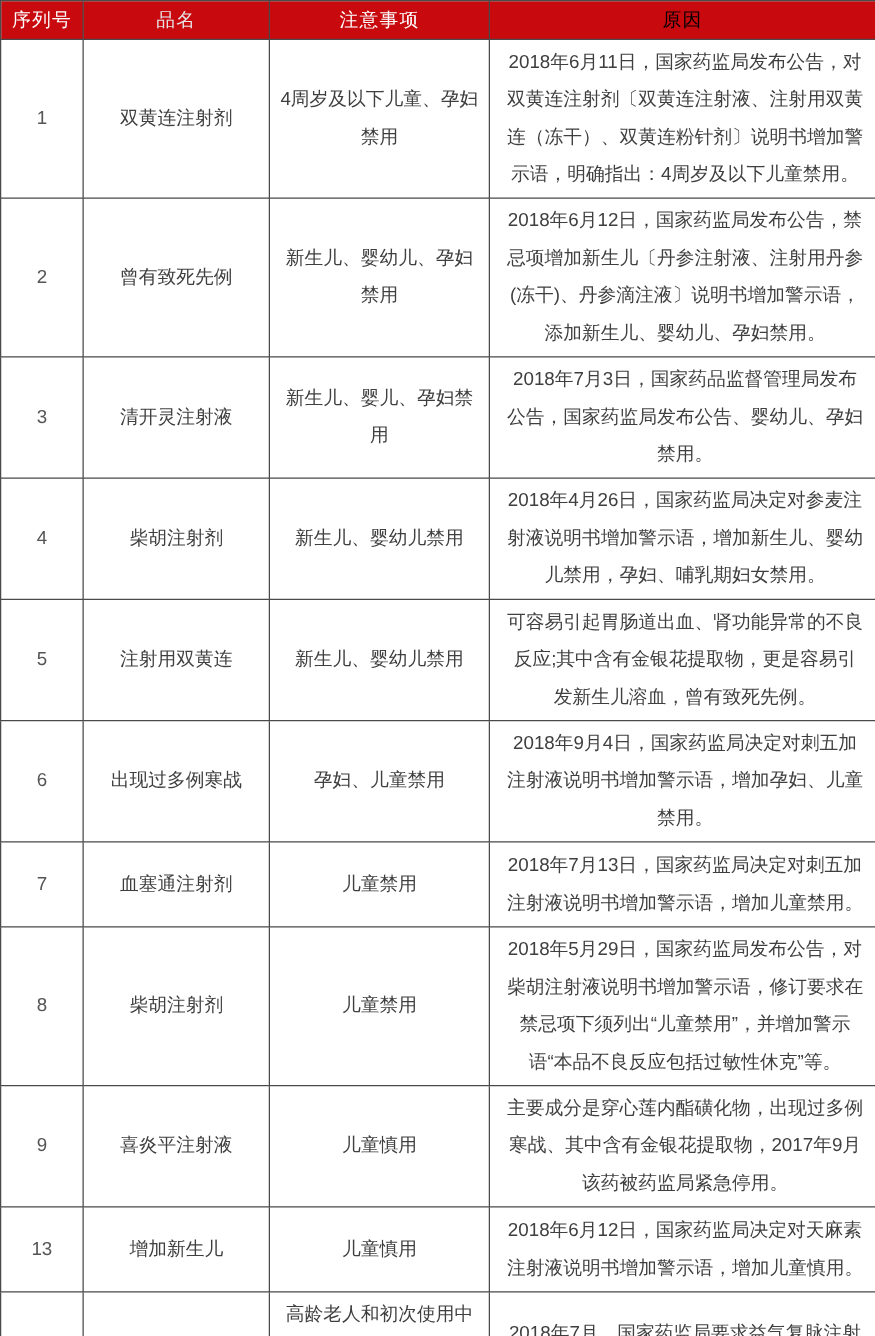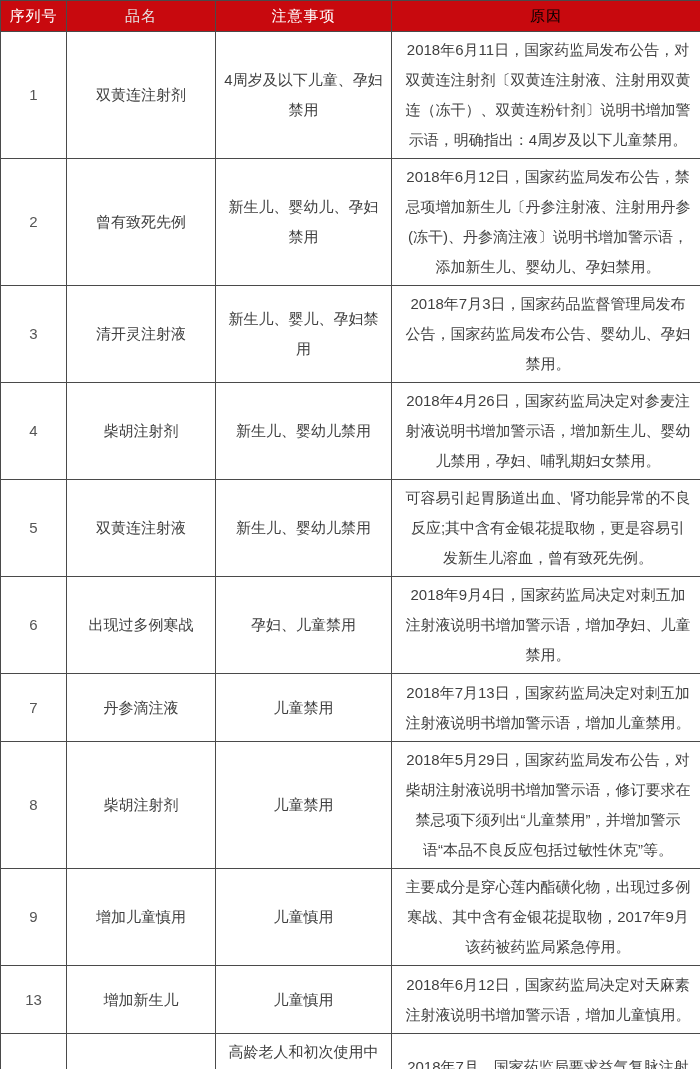--- a/index.html
+++ b/index.html
@@ -95,45 +95,45 @@
         <td class="cell-reason">2018年7月3日，国家药品监督管理局发布公告，国家药监局发布公告、婴幼儿、孕妇禁用。</td>
       </tr>
       <tr>
         <td class="cell-serial">4</td>
         <td class="cell-name">柴胡注射剂</td>
         <td class="cell-notes">新生儿、婴幼儿禁用</td>
         <td class="cell-reason">2018年4月26日，国家药监局决定对参麦注射液说明书增加警示语，增加新生儿、婴幼儿禁用，孕妇、哺乳期妇女禁用。</td>
       </tr>
       <tr>
         <td class="cell-serial">5</td>
-        <td class="cell-name">双黄连注射液</td>
+        <td class="cell-name">注射用双黄连</td>
         <td class="cell-notes">新生儿、婴幼儿禁用</td>
         <td class="cell-reason">可容易引起胃肠道出血、肾功能异常的不良反应;其中含有金银花提取物，更是容易引发新生儿溶血，曾有致死先例。</td>
       </tr>
       <tr>
         <td class="cell-serial">6</td>
         <td class="cell-name">出现过多例寒战</td>
         <td class="cell-notes">孕妇、儿童禁用</td>
         <td class="cell-reason">2018年9月4日，国家药监局决定对刺五加注射液说明书增加警示语，增加孕妇、儿童禁用。</td>
       </tr>
       <tr>
         <td class="cell-serial">7</td>
-        <td class="cell-name">丹参滴注液</td>
+        <td class="cell-name">血塞通注射剂</td>
         <td class="cell-notes">儿童禁用</td>
         <td class="cell-reason">2018年7月13日，国家药监局决定对刺五加注射液说明书增加警示语，增加儿童禁用。</td>
       </tr>
       <tr>
         <td class="cell-serial">8</td>
         <td class="cell-name">柴胡注射剂</td>
         <td class="cell-notes">儿童禁用</td>
         <td class="cell-reason">2018年5月29日，国家药监局发布公告，对柴胡注射液说明书增加警示语，修订要求在禁忌项下须列出“儿童禁用”，并增加警示语“本品不良反应包括过敏性休克”等。</td>
       </tr>
       <tr>
         <td class="cell-serial">9</td>
-        <td class="cell-name">增加儿童慎用</td>
+        <td class="cell-name">喜炎平注射液</td>
         <td class="cell-notes">儿童慎用</td>
         <td class="cell-reason">主要成分是穿心莲内酯磺化物，出现过多例寒战、其中含有金银花提取物，2017年9月该药被药监局紧急停用。</td>
       </tr>
       <tr>
         <td class="cell-serial">13</td>
         <td class="cell-name">增加新生儿</td>
         <td class="cell-notes">儿童慎用</td>
         <td class="cell-reason">2018年6月12日，国家药监局决定对天麻素注射液说明书增加警示语，增加儿童慎用。</td>
       </tr>
       <tr>

